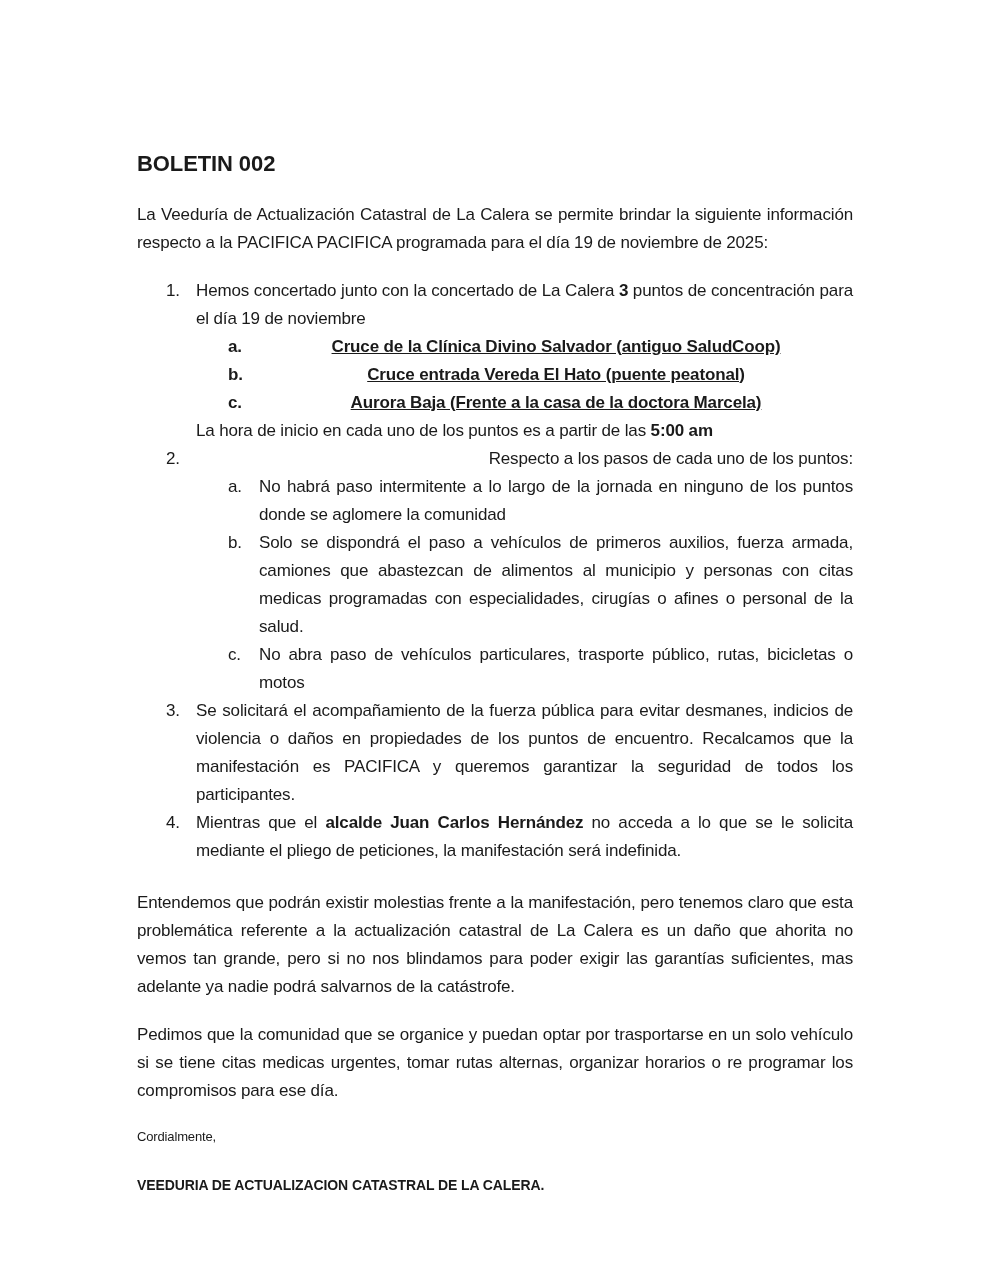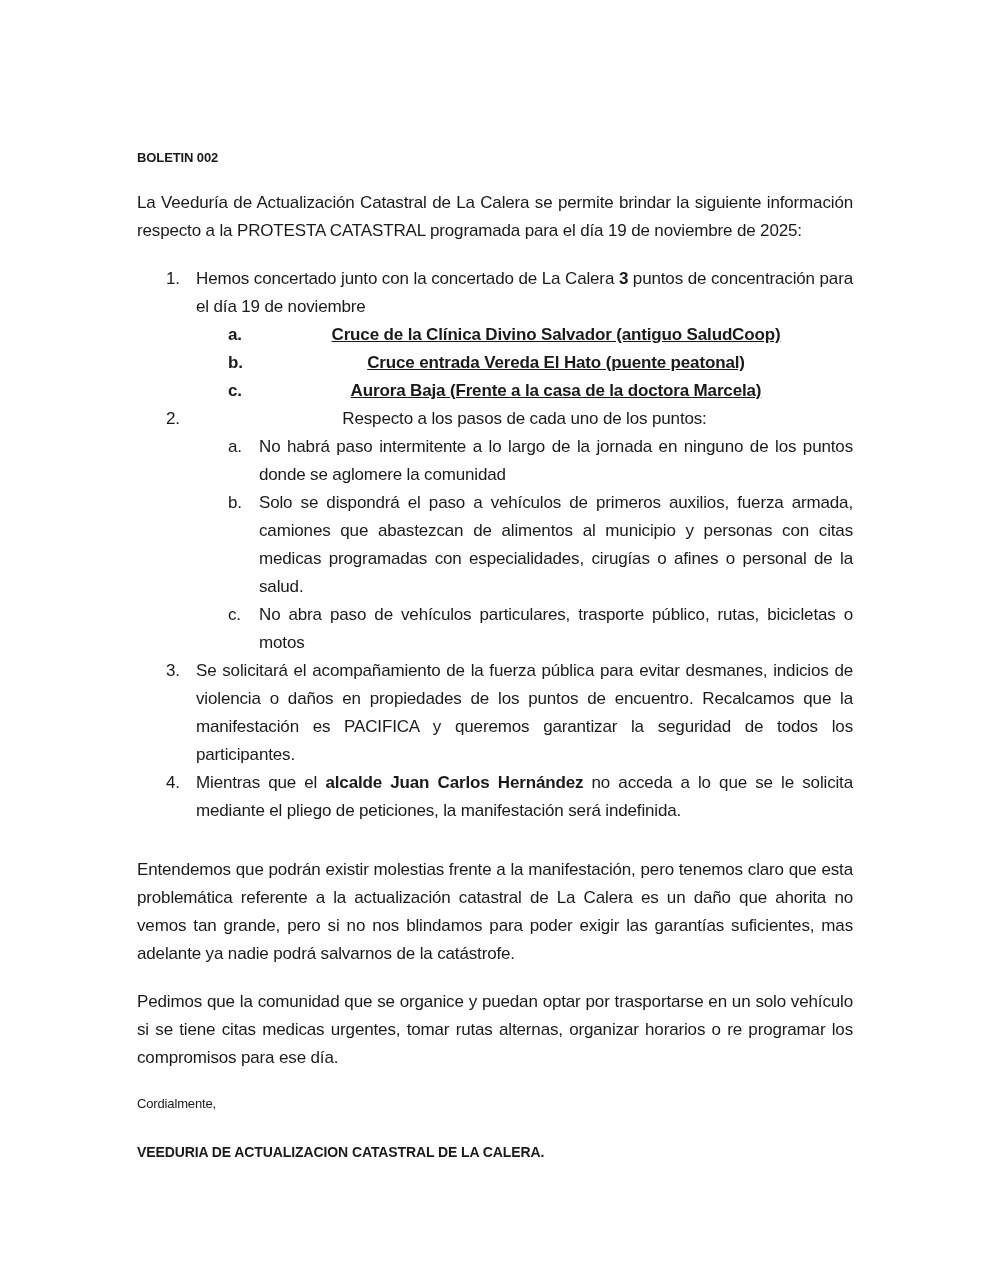--- a/index.html
+++ b/index.html
@@ -19,21 +19,21 @@
     overflow: hidden;
   }
   .content {
     position: absolute;
     left: 137px;
     top: 150px;
     width: 716px;
   }
 
   .doc-title {
-    font-size: 13px;
+    font-size: 22px;
     font-weight: bold;
     letter-spacing: -0.1px;
     line-height: 1.3;
     margin: 0 0 22px 0;
     white-space: pre;
   }
 
   p.body-par {
     font-size: 17px;
     line-height: 28px;
@@ -65,21 +65,21 @@
     line-height: 28px;
     letter-spacing: -0.15px;
   }
   .li-text {
     font-size: 17px;
     line-height: 28px;
     text-align: justify;
     text-justify: inter-word;
     letter-spacing: -0.15px;
   }
-  .li-text.nojustify { text-align: center; }
+  .li-text.nojustify { text-align: right; }
 
   
   ol.alpha-list {
     list-style: none;
     margin: 0;
     padding: 0;
   }
   ol.alpha-list > li {
     position: relative;
     padding-left: 31px;   
@@ -121,21 +121,21 @@
   b, strong { font-weight: bold; }
 </style>
 </head>
 <body>
 
 <div class="page">
   <div class="content">
 
     <h1 class="doc-title">BOLETIN 002</h1>
 
-    <p class="body-par"><span>La Veeduría de Actualización Catastral de La Calera se permite brindar la siguiente información respecto a la </span><span>PROTESTA CATASTRAL</span><span> programada para el día 19 de noviembre de 2025:</span></p>
+    <p class="body-par"><span>La Veeduría de Actualización Catastral de La Calera se permite brindar la siguiente información respecto a la </span><span>PACIFICA PACIFICA</span><span> programada para el día 19 de noviembre de 2025:</span></p>
 
     <ol class="num-list">
 
       <li>
         <span class="marker">1.</span>
         <div class="li-text"><span>Hemos concertado junto con la concertado de La Calera </span><b>3</b><span> puntos de concentración para el día 19 de noviembre</span></div>
 
         <ol class="alpha-list bold">
           <li>
             <span class="marker">a.</span>
@@ -144,20 +144,21 @@
           <li>
             <span class="marker">b.</span>
             <div class="li-text">Cruce entrada Vereda El Hato (puente peatonal)</div>
           </li>
           <li>
             <span class="marker">c.</span>
             <div class="li-text">Aurora Baja (Frente a la casa de la doctora Marcela)</div>
           </li>
         </ol>
 
+        <div class="note-line"><span>La hora de inicio en cada uno de los puntos es a partir de las </span><b>5:00 am</b></div>
       </li>
 
       <li>
         <span class="marker">2.</span>
         <div class="li-text nojustify">Respecto a los pasos de cada uno de los puntos:</div>
 
         <ol class="alpha-list">
           <li>
             <span class="marker">a.</span>
             <div class="li-text">No habrá paso intermitente a lo largo de la jornada en ninguno de los puntos donde se aglomere la comunidad</div>
@@ -178,21 +179,21 @@
         <div class="li-text">Se solicitará el acompañamiento de la fuerza pública para evitar desmanes, indicios de violencia o daños en propiedades de los puntos de encuentro. Recalcamos que la manifestación es PACIFICA y queremos garantizar la seguridad de todos los participantes.</div>
       </li>
 
       <li>
         <span class="marker">4.</span>
         <div class="li-text"><span>Mientras que el </span><b>alcalde Juan Carlos Hernández</b><span> no acceda a lo que se le solicita mediante el pliego de peticiones, la manifestación será indefinida.</span></div>
       </li>
 
     </ol>
 
-    <p class="body-par" style="margin-top:31px">Entendemos que podrán existir molestias frente a la manifestación, pero tenemos claro que esta problemática referente a la actualización catastral de La Calera es un daño que ahorita no vemos tan grande, pero si no nos blindamos para poder exigir las garantías suficientes, mas adelante ya nadie podrá salvarnos de la catástrofe.</p>
+    <p class="body-par" style="margin-top:24px">Entendemos que podrán existir molestias frente a la manifestación, pero tenemos claro que esta problemática referente a la actualización catastral de La Calera es un daño que ahorita no vemos tan grande, pero si no nos blindamos para poder exigir las garantías suficientes, mas adelante ya nadie podrá salvarnos de la catástrofe.</p>
 
     <p class="body-par tight">Pedimos que la comunidad que se organice y puedan optar por trasportarse en un solo vehículo si se tiene citas medicas urgentes, tomar rutas alternas, organizar horarios o re programar los compromisos para ese día.</p>
 
     <p class="sign-off">Cordialmente,</p>
 
     <p class="signature">VEEDURIA DE ACTUALIZACION CATASTRAL DE LA CALERA.</p>
 
   </div>
 </div>
 

